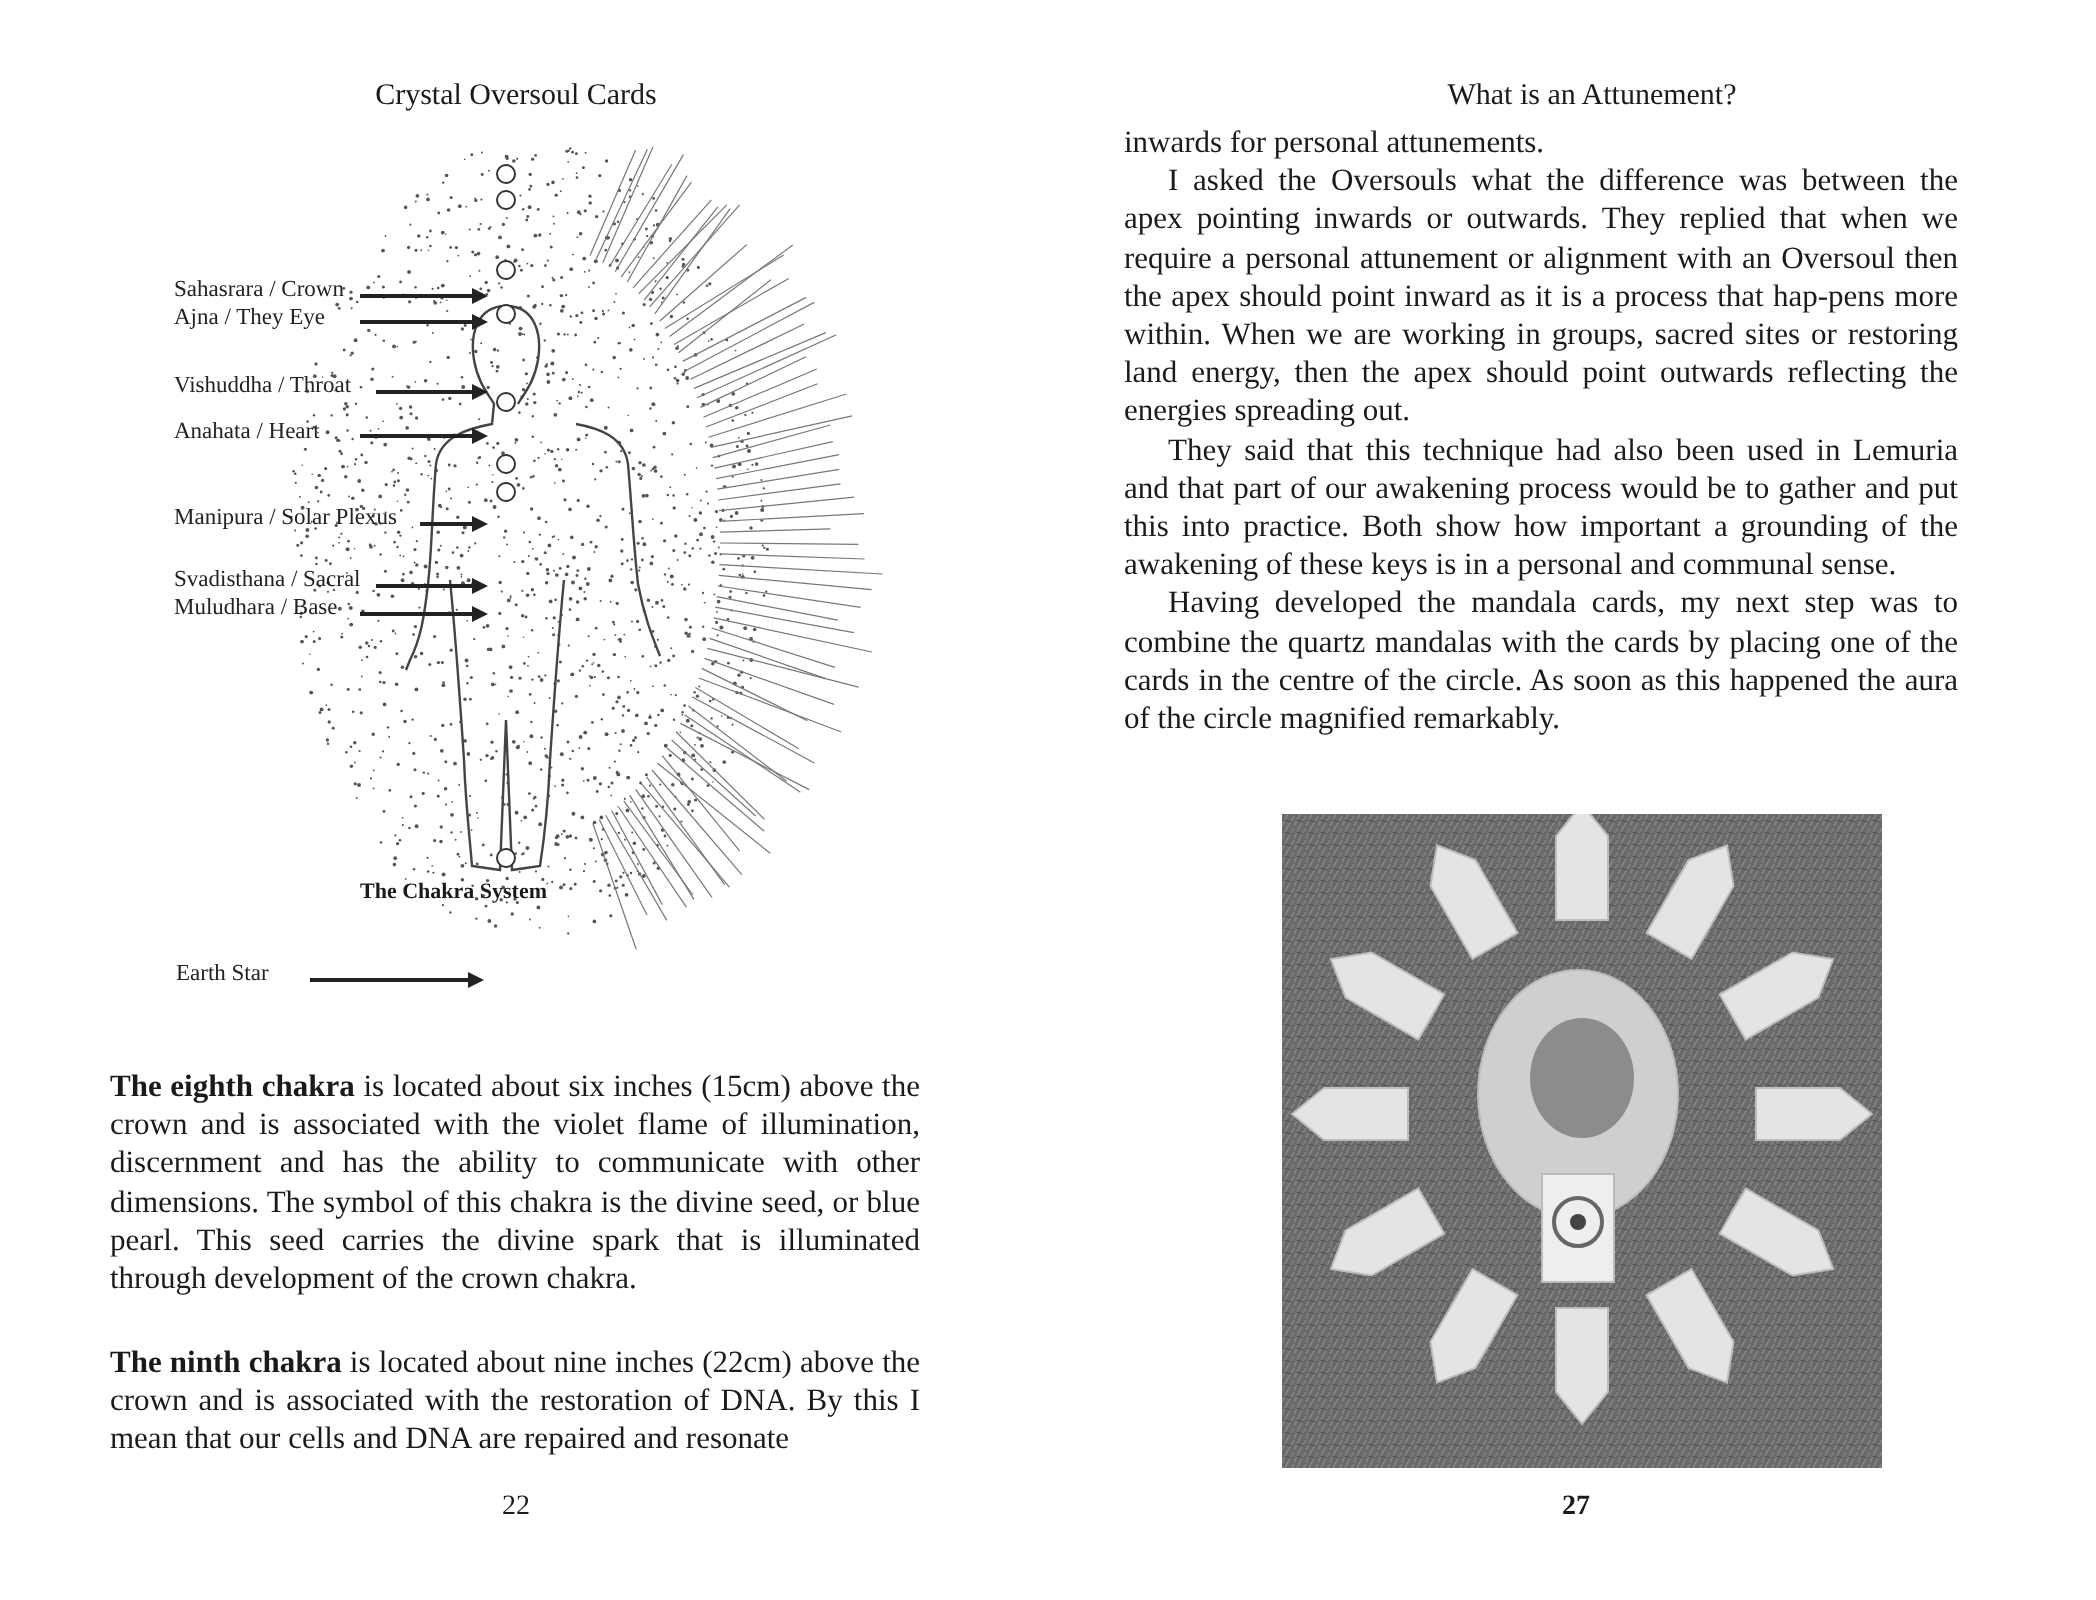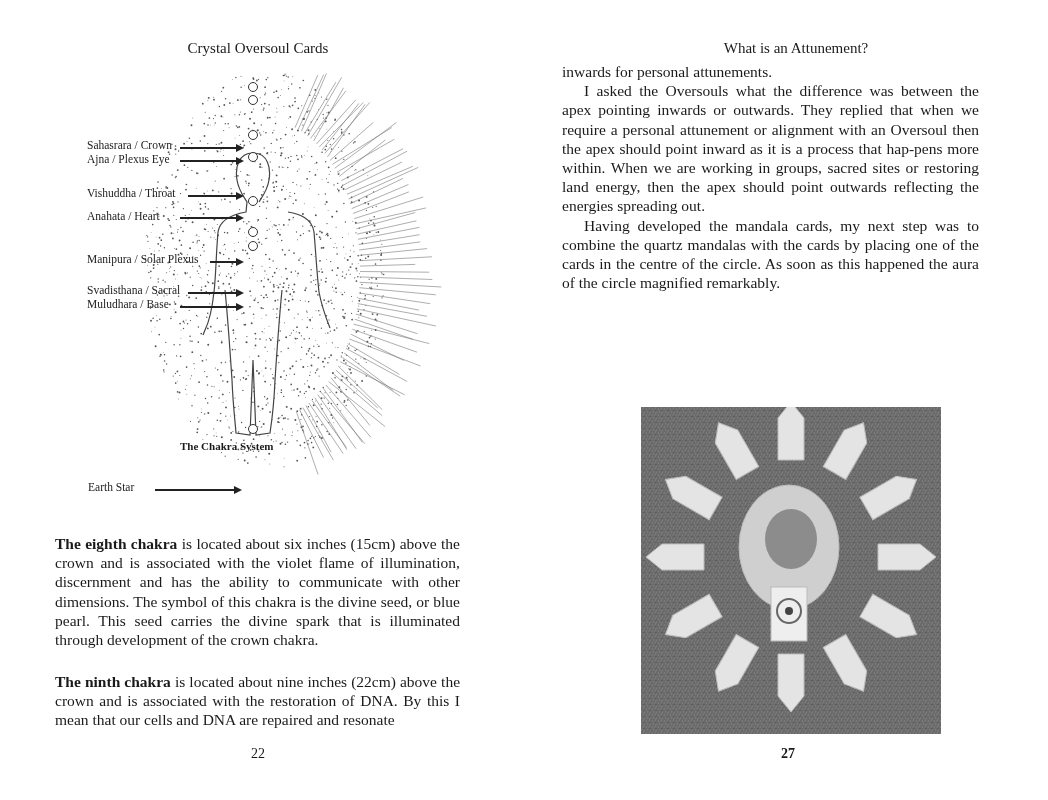--- a/index.html
+++ b/index.html
@@ -1525,21 +1525,21 @@
           <circle cx="193" cy="97" r="4.5" fill="#fff" stroke="#333"></circle>
           <circle cx="193" cy="141" r="4.5" fill="#fff" stroke="#333"></circle>
           <circle cx="193" cy="172" r="4.5" fill="#fff" stroke="#333"></circle>
           <circle cx="193" cy="186" r="4.5" fill="#fff" stroke="#333"></circle>
           <circle cx="193" cy="369" r="4.5" fill="#fff" stroke="#333"></circle>
         </g>
     </svg>
 
     <span class="chakra-label" style="left:27px;top:79px">Sahasrara / Crown</span>
     <div class="arrow" style="left:120px;top:87px;width:62px"></div>
-    <span class="chakra-label" style="left:27px;top:93px">Ajna / Plexus Eye</span>
+    <span class="chakra-label" style="left:27px;top:93px">Ajna / They Eye</span>
     <div class="arrow" style="left:120px;top:100px;width:62px"></div>
     <span class="chakra-label" style="left:27px;top:127px">Vishuddha / Throat</span>
     <div class="arrow" style="left:128px;top:135px;width:54px"></div>
     <span class="chakra-label" style="left:27px;top:150px">Anahata / Heart</span>
     <div class="arrow" style="left:120px;top:157px;width:62px"></div>
     <span class="chakra-label" style="left:27px;top:193px">Manipura / Solar Plexus</span>
     <div class="arrow" style="left:150px;top:201px;width:32px"></div>
     <span class="chakra-label" style="left:27px;top:224px">Svadisthana / Sacral</span>
     <div class="arrow" style="left:128px;top:232px;width:54px"></div>
     <span class="chakra-label" style="left:27px;top:238px">Muludhara / Base</span>
@@ -1556,20 +1556,21 @@
 
   <div class="folio">22</div>
 </div>
 
 <div class="page" id="right-page">
   <div class="running-head">What is an Attunement?</div>
 
   <div class="body-text" id="right-text">
     <p class="noindent">inwards for personal attunements.</p>
     <p class="last-line">I asked the Oversouls what the difference was between the apex pointing inwards or outwards. They replied that when we require a personal attunement or alignment with an Oversoul then the apex should point inward as it is a process that hap-pens more within. When we are working in groups, sacred sites or restoring land energy, then the apex should point outwards reflecting the energies spreading out.</p>
+    <p class="last-line">They said that this technique had also been used in Lemuria and that part of our awakening process would be to gather and put this into practice. Both show how important a grounding of the awakening of these keys is in a personal and communal sense.</p>
     <p class="last-line">Having developed the mandala cards, my next step was to combine the quartz mandalas with the cards by placing one of the cards in the centre of the circle. As soon as this happened the aura of the circle magnified remarkably.</p>
   </div>
 
   <div class="photo">
     <svg width="300" height="327">
       <defs>
         <pattern id="grass" width="6" height="6" patternUnits="userSpaceOnUse">
           <rect width="6" height="6" fill="#6a6a6a"></rect>
           <path d="M0 6 L3 0 M3 6 L6 1" stroke="#8a8a8a" stroke-width="0.7"></path>
           <path d="M1 3 L5 4" stroke="#4f4f4f" stroke-width="0.6"></path>

